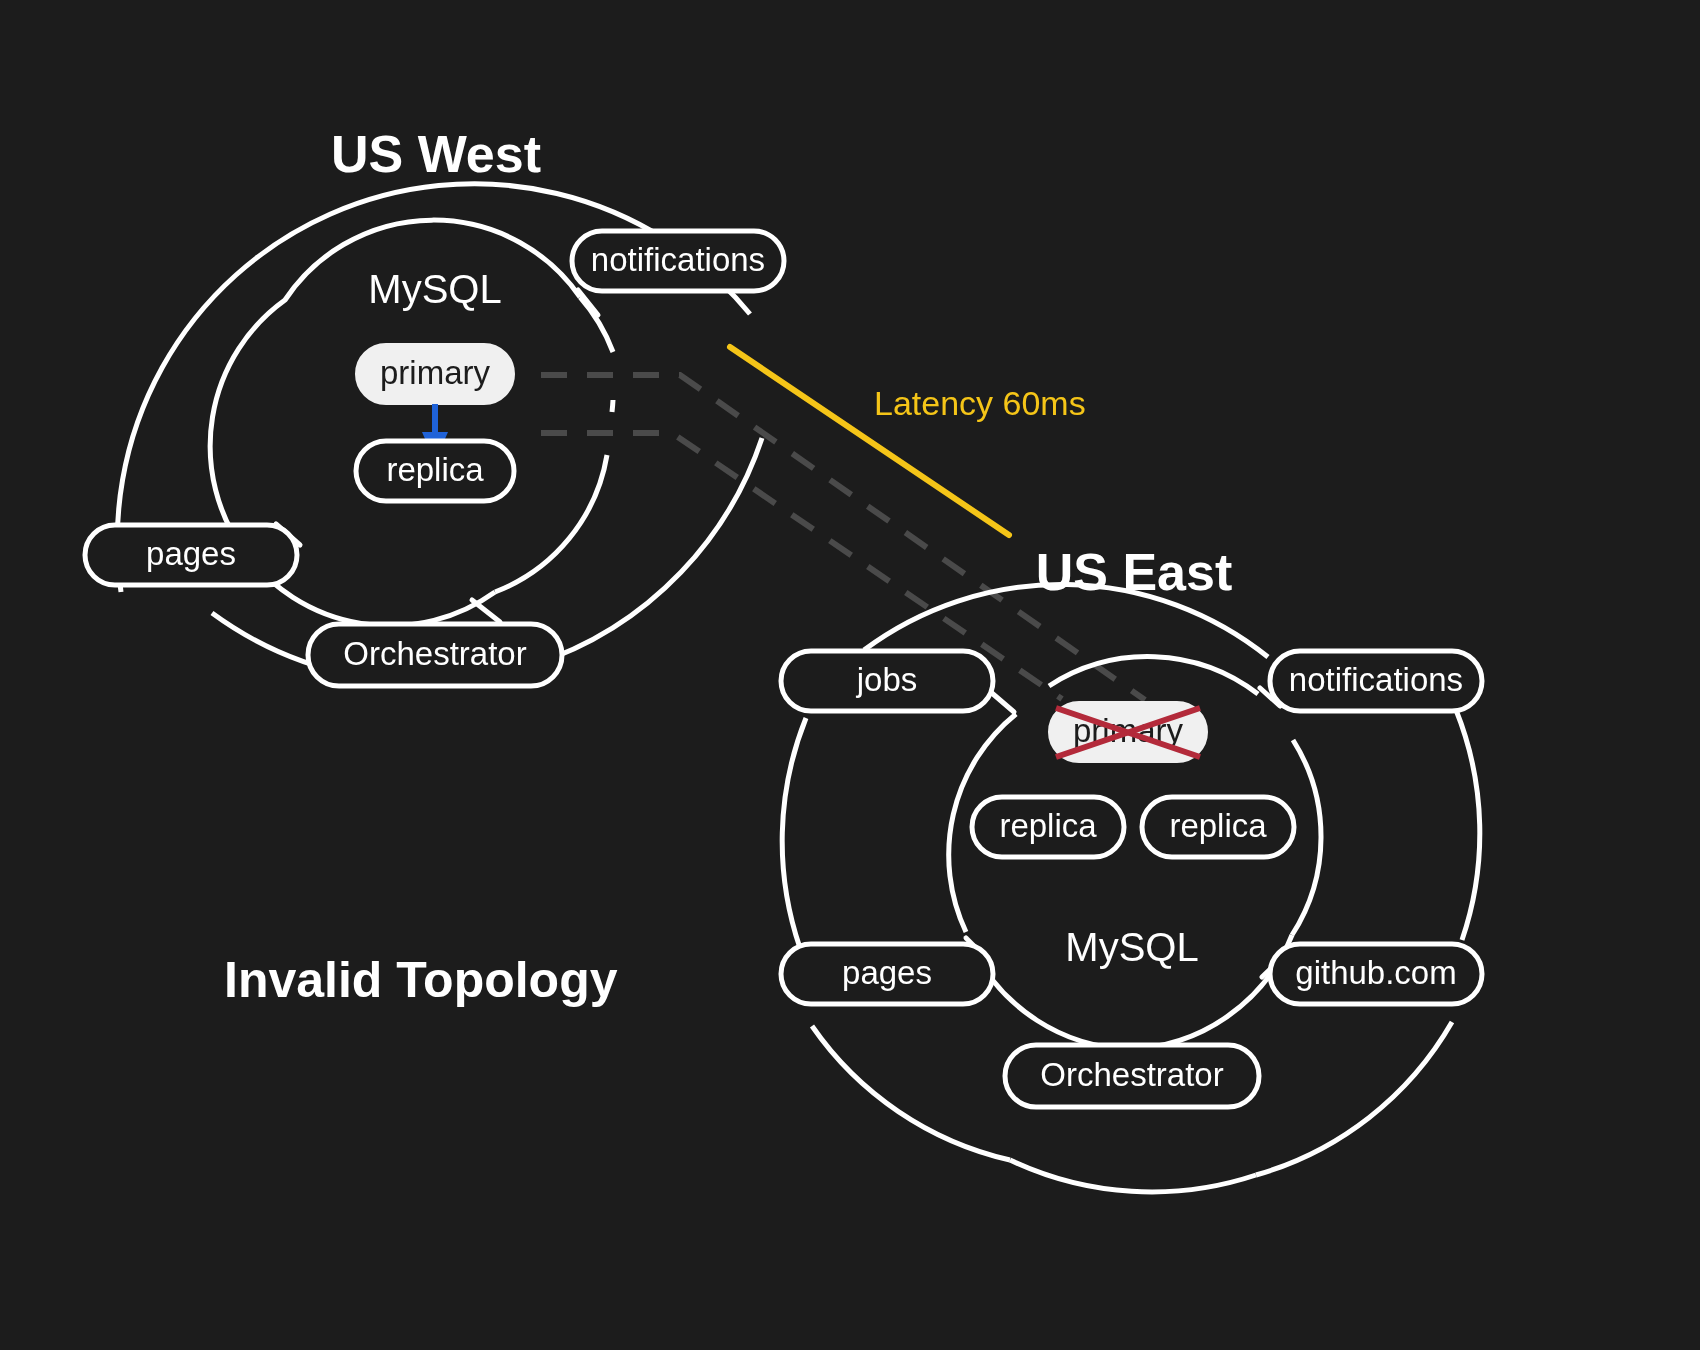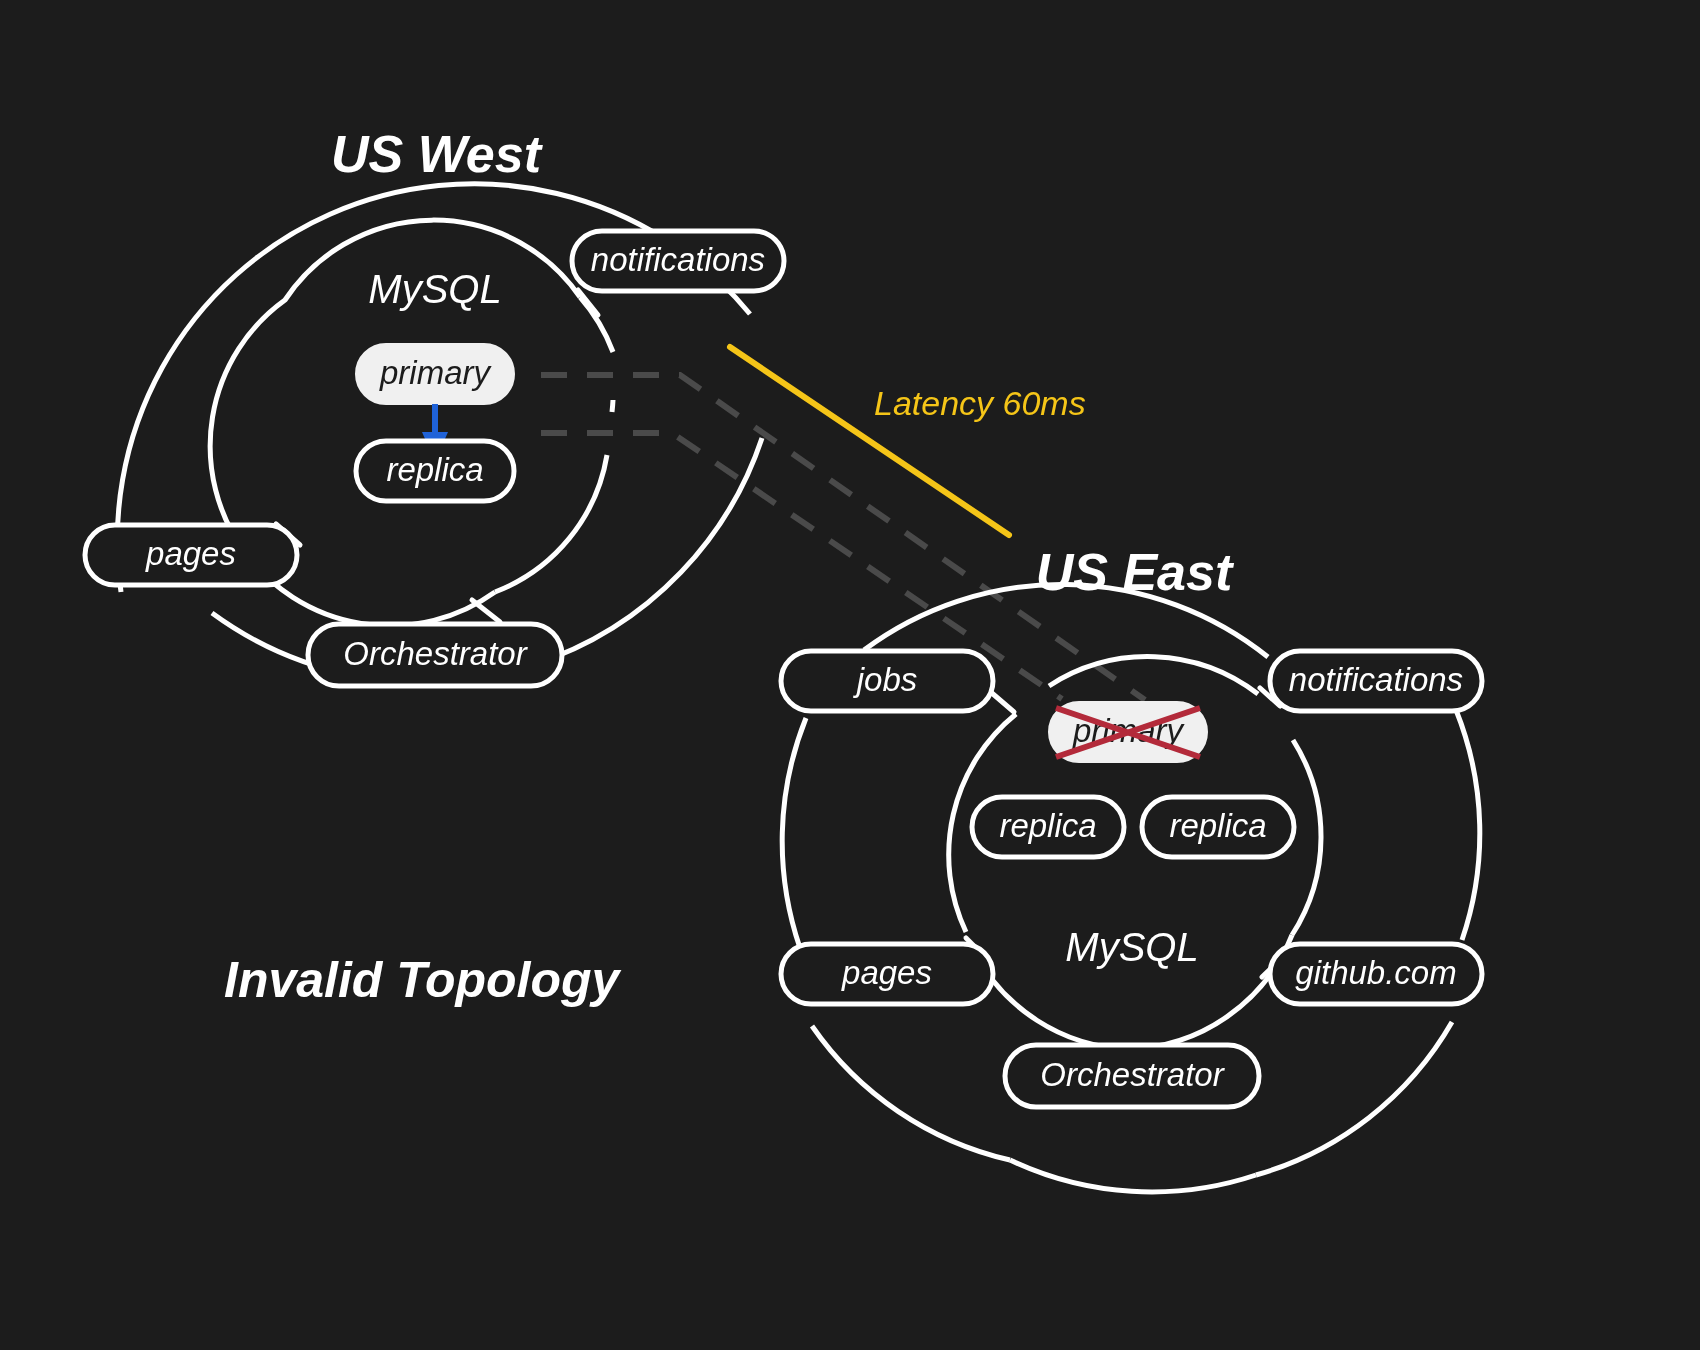--- a/index.html
+++ b/index.html
@@ -12,21 +12,20 @@
     height: 1350px;
     overflow: hidden;
     font-family: "Liberation Sans", sans-serif;
     position: relative;
   }
   #diagram-root {
     position: absolute;
     inset: 0;
     width: 1700px;
     height: 1350px;
-    font-style: italic;
   }
   svg.canvas {
     position: absolute;
     top: 0;
     left: 0;
     width: 1700px;
     height: 1350px;
     display: block;
   }
   .region-ring {

